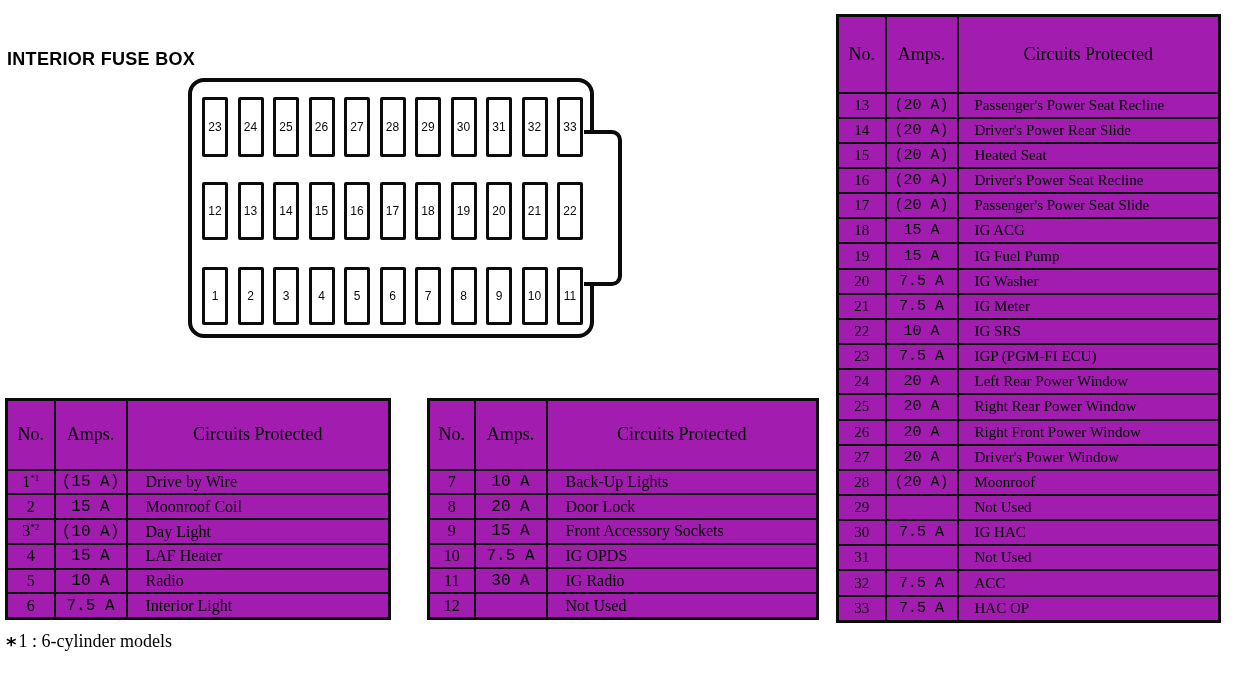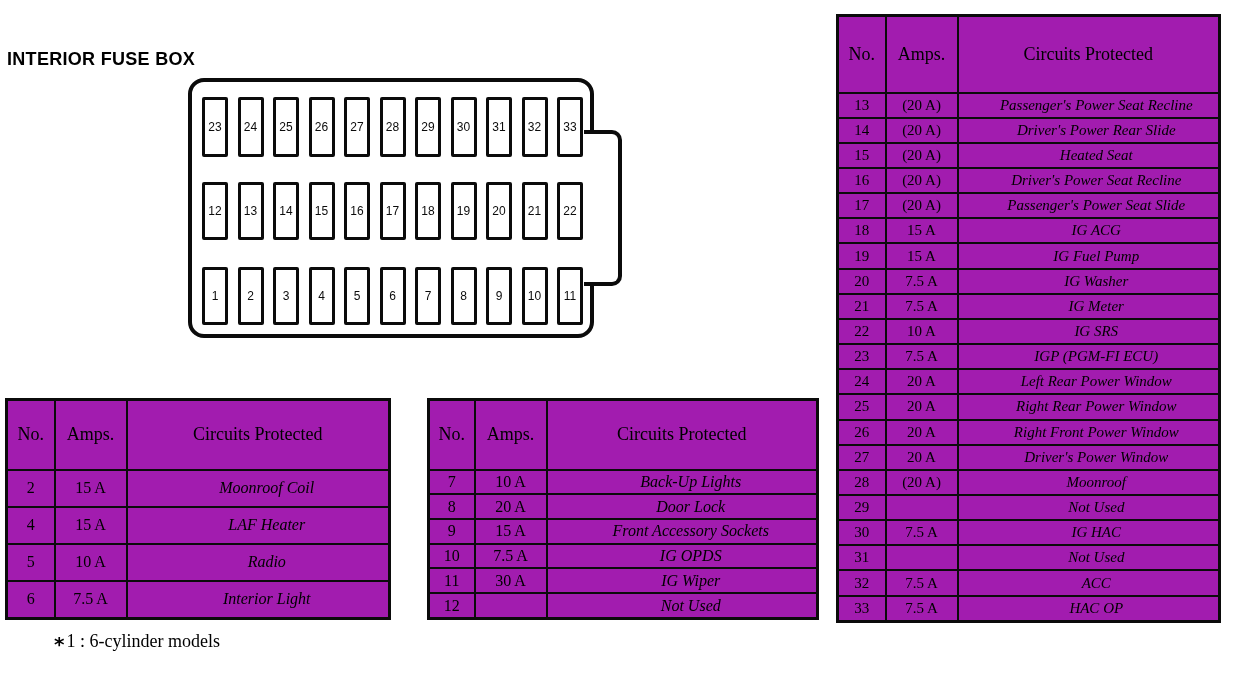--- a/index.html
+++ b/index.html
@@ -38,42 +38,42 @@
 
   
   table.ftable {
     position:absolute; border-collapse:collapse; table-layout:fixed;
     background:#a21caf; border:3px solid #0b0b0b;
   }
   .ftable th, .ftable td { border:2px solid #0b0b0b; overflow:hidden; white-space:nowrap; }
   .ftable th { font-weight:normal; font-size:18px; text-align:center; }
   .ftable td { font-size:16px; }
   .col-no   { text-align:center; }
-  .col-amps { text-align:center; }
-  .col-circuit { text-align:center; padding-left:18px;font-style:italic; }
+  .col-amps { text-align:center;font-family:Liberation Mono, monospace; }
+  .col-circuit { text-align:left; padding-left:18px; }
   sup { font-size:9px; vertical-align:super; letter-spacing:0; }
 
   .t-left   { left:5px;   top:398px; width:386px; height:222px; }
   .t-middle { left:427px; top:398px; width:392px; height:222px; }
   .t-right  { left:836px; top:14px;  width:385px; height:609px; }
   .t-left  thead tr, .t-middle thead tr { height:70px; }
   .t-right thead tr { height:77px; }
   .t-right td { font-size:15px; }
   .t-right .col-circuit { padding-left:16px; }
 
   col.c-no   { width:48px; }
   col.c-amps { width:72px; }
   .t-middle col.c-no { width:46px; }
 
   
   .footnote {
     position:absolute; left:6px; font-size:18px; color:#000;
     font-family:"Liberation Serif", serif;
   }
-  .footnote.f0 { top:630px;margin-left:48px; }
+  .footnote.f0 { top:630px; }
   .footnote.f1 { top:684px;text-align:center; }
   .fn-sym {
     font-family:"DejaVu Sans", sans-serif; font-weight:bold;
     font-size:20px; position:relative; top:4px; margin-right:2px; line-height:1;
   }
 </style>
 </head>
 <body>
 
 <div class="page-title">INTERIOR FUSE BOX</div>
@@ -129,23 +129,33 @@
     </colgroup>
   <thead>
     <tr>
       <th>No.</th>
       <th>Amps.</th>
       <th>Circuits Protected</th>
     </tr>
   </thead>
   <tbody>
       <tr>
+        <td class="col-no">1<sup>*1</sup></td>
+        <td class="col-amps">(15 A)</td>
+        <td class="col-circuit">Drive by Wire</td>
+      </tr>
+      <tr>
         <td class="col-no">2</td>
         <td class="col-amps">15 A</td>
         <td class="col-circuit">Moonroof Coil</td>
+      </tr>
+      <tr>
+        <td class="col-no">3<sup>*2</sup></td>
+        <td class="col-amps">(10 A)</td>
+        <td class="col-circuit">Day Light</td>
       </tr>
       <tr>
         <td class="col-no">4</td>
         <td class="col-amps">15 A</td>
         <td class="col-circuit">LAF Heater</td>
       </tr>
       <tr>
         <td class="col-no">5</td>
         <td class="col-amps">10 A</td>
         <td class="col-circuit">Radio</td>
@@ -188,21 +198,21 @@
         <td class="col-circuit">Front Accessory Sockets</td>
       </tr>
       <tr>
         <td class="col-no">10</td>
         <td class="col-amps">7.5 A</td>
         <td class="col-circuit">IG OPDS</td>
       </tr>
       <tr>
         <td class="col-no">11</td>
         <td class="col-amps">30 A</td>
-        <td class="col-circuit">IG Wiper</td>
+        <td class="col-circuit">IG Radio</td>
       </tr>
       <tr>
         <td class="col-no">12</td>
         <td class="col-amps"></td>
         <td class="col-circuit">Not Used</td>
       </tr>
     </tbody>
 </table>
 
 <table class="ftable t-right">

